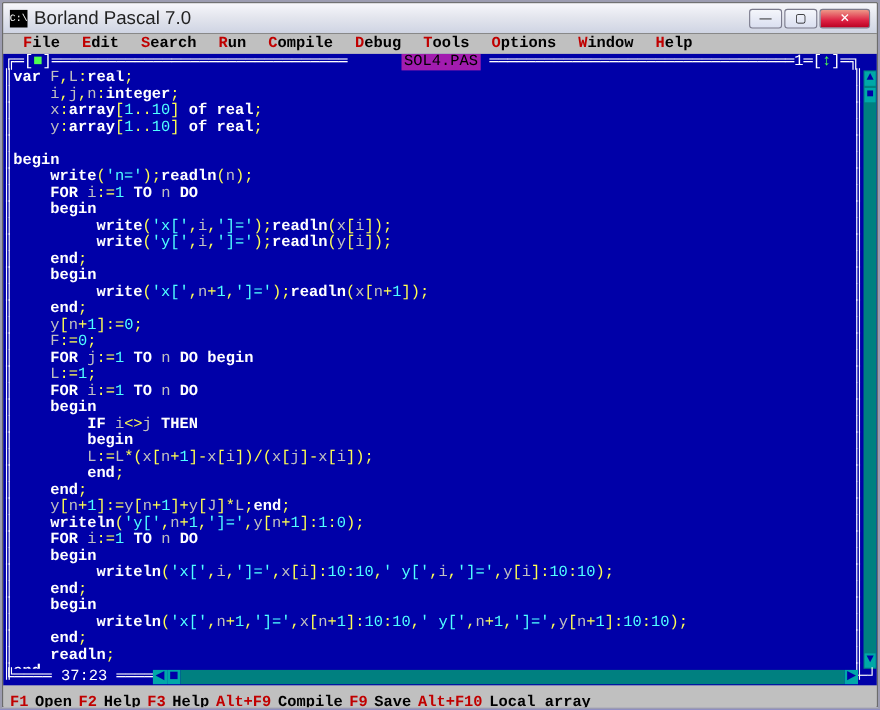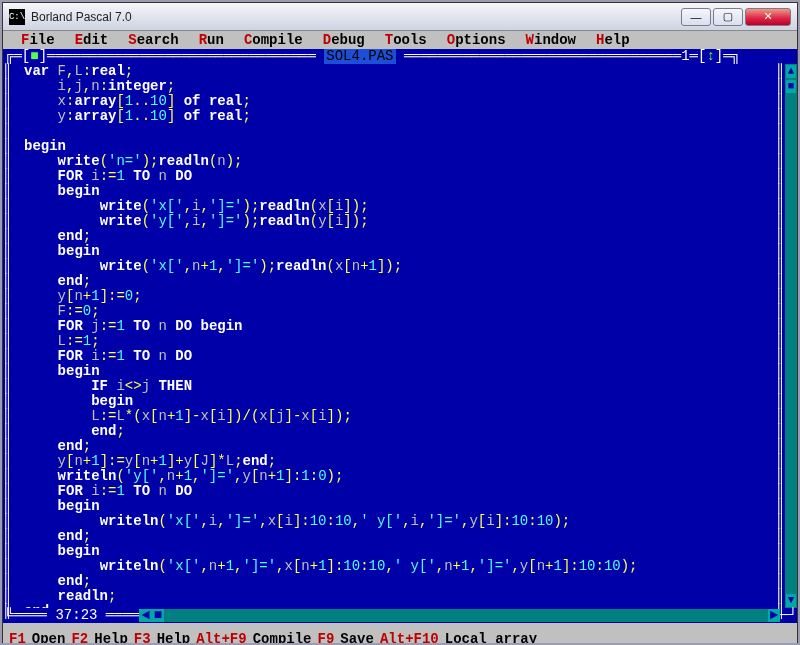--- a/index.html
+++ b/index.html
@@ -35,21 +35,21 @@
     color: #fff;
     font-size: 9px;
     display: inline-flex;
     align-items: center;
     justify-content: center;
     margin-right: 6px;
   }
   .titlebar-text {
     flex: 1;
     font-family: "Segoe UI", Tahoma, sans-serif;
-    font-size: 12px;
+    font-size: 17px;
     color: #222;
   }
   .win-buttons { display: flex; gap: 2px; }
   .win-btn {
     width: 30px; height: 18px;
     border: 1px solid #7a7a8c;
     background: linear-gradient(to bottom,#f4f6fb,#dadff0);
     border-radius: 3px;
     display: flex; align-items: center; justify-content: center;
     font-size: 11px;
@@ -88,39 +88,39 @@
     height: 574px;
     overflow: hidden;
   }
   .frame-top, .frame-bottom {
     color:#fff;
     white-space: pre;
     padding-left:2px;
     height:15px;
   }
   .frame-top .filename {
-    background: #1d4ed8;
+    background: #a21caf;
     color: #000;
     padding: 0 2px;
+    margin-left: 41px;
   }
   .code-area {
     display:flex;
     height: 544px;
   }
   .code-left-border {
     width: 9px;
     color:#fff;
     display:flex; flex-direction:column;
   }
   .code-left-border span { height:15px; white-space:pre; }
   .code-body {
     flex:1;
     white-space: pre;
     overflow:hidden;
-    margin-left:12px;
   }
   .code-line { height:15px; white-space: pre; }
   .kw { color:#fff; font-weight:bold; }
   .sym { color:#ffff50; }
   .num { color:#50ffff; }
   .str { color:#50ffff; }
   .right-scroll {
     width:12px;
     background:#008080;
     border-left: none;

